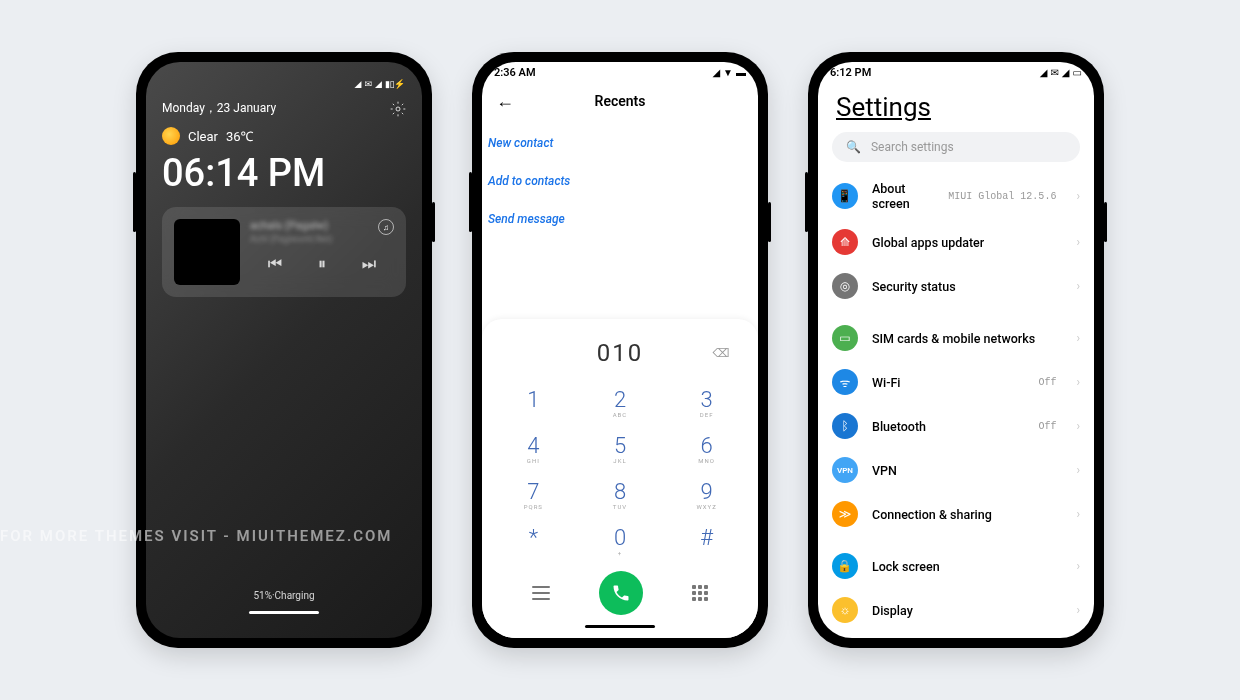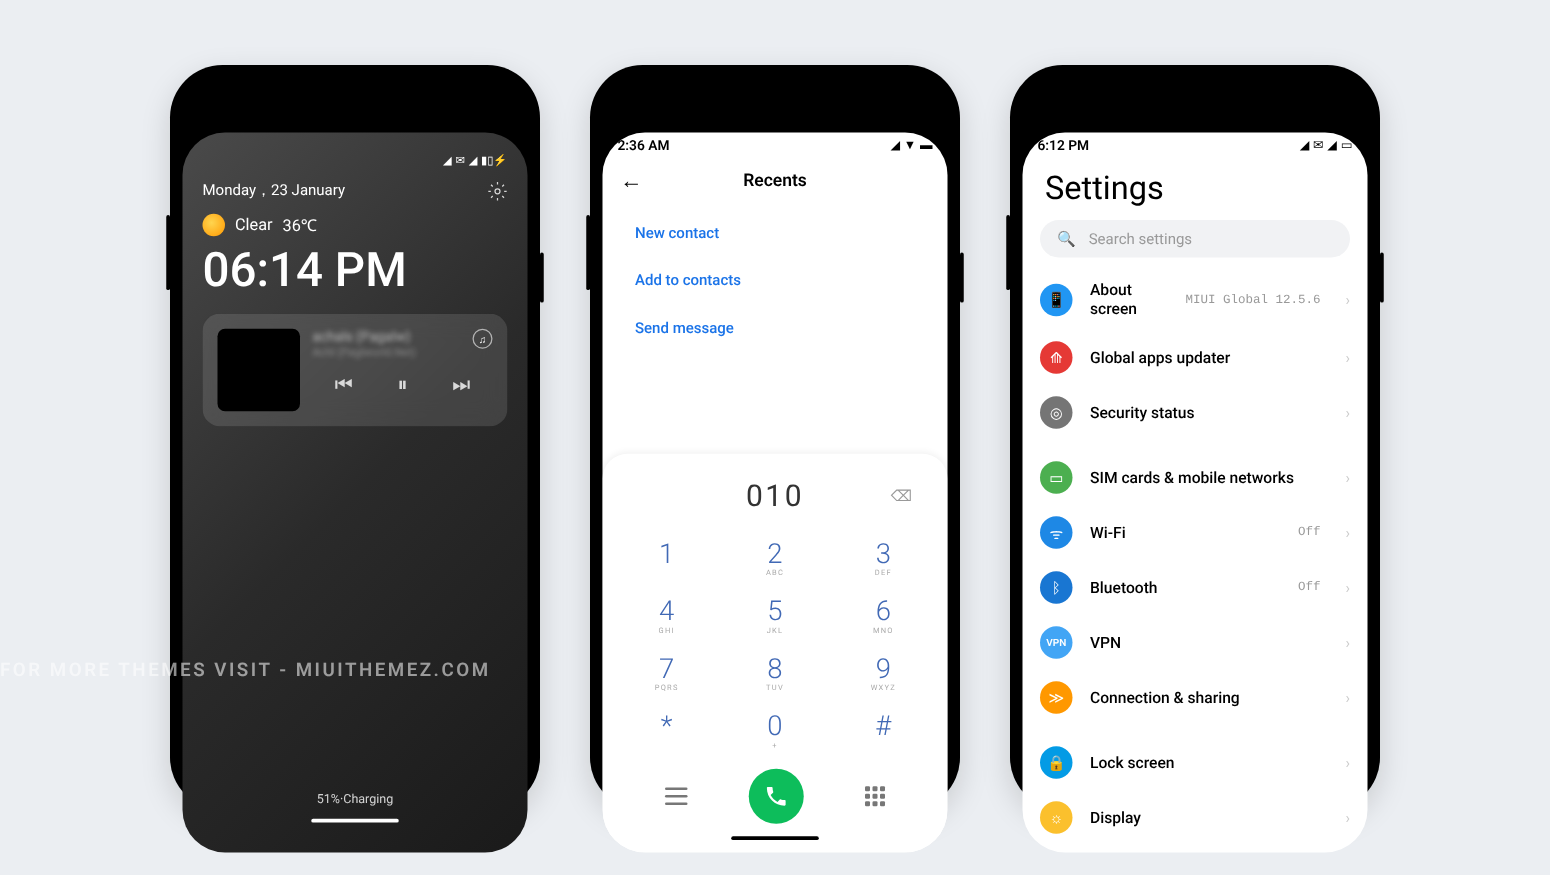--- a/index.html
+++ b/index.html
@@ -22,21 +22,20 @@
 }
 .phone::before { left: -3px; top: 120px; width: 3px; height: 60px; }
 .phone::after { right: -3px; top: 150px; width: 3px; height: 40px; }
 
 .screen {
   width: 100%;
   height: 100%;
   border-radius: 34px;
   overflow: hidden;
   position: relative;
-  margin-top: 44px;
 }
 
 
 .lockscreen {
   background: linear-gradient(135deg, #4a4a4a 0%, #2a2a2a 50%, #1a1a1a 100%);
   color: #fff;
   padding: 14px 16px;
   display: flex;
   flex-direction: column;
 }
@@ -75,21 +74,21 @@
 .ls-bottom { margin-top: auto; text-align: center; padding-bottom: 10px; }
 .charging { font-size: 10px; color: rgba(255,255,255,0.8); }
 .home-indicator { width: 70px; height: 3px; background: #fff; border-radius: 3px; margin: 10px auto 0; }
 
 
 .dialer { background: #fff; color: #000; display: flex; flex-direction: column; }
 .dialer .statusbar-left { color: #000; padding: 4px 12px 0; }
 .dialer-header { display: flex; align-items: center; padding: 12px 14px; position: relative; }
 .back-arrow { font-size: 18px; }
 .dialer-title { font-weight: 600; font-size: 14px; position: absolute; left: 50%; transform: translateX(-50%); }
-.dialer-links { padding: 0 20px; }
+.dialer-links { padding: 0 0; font-style: italic; }
 .link-item { color: #1a73e8; font-size: 12px; padding: 12px 6px; font-weight: 500; }
 
 .keypad-area { margin-top: auto; background: #fff; border-radius: 20px 20px 0 0; box-shadow: 0 -1px 6px rgba(0,0,0,0.06); padding: 14px 10px 8px; }
 .number-display { display: flex; justify-content: center; align-items: center; position: relative; padding: 6px 0 14px; }
 .typed-number { font-size: 24px; color: #333; letter-spacing: 2px; }
 .backspace { position: absolute; right: 16px; width: 22px; height: 16px; display: flex; align-items: center; justify-content: center; color: #999; font-size: 12px; }
 
 .keypad { display: grid; grid-template-columns: repeat(3, 1fr); gap: 4px; }
 .key { height: 42px; display: flex; flex-direction: column; align-items: center; justify-content: center; }
 .key-num { font-size: 22px; color: #4169b5; font-weight: 300; }
@@ -99,21 +98,21 @@
 .menu-icon { width: 18px; height: 14px; display: flex; flex-direction: column; justify-content: space-between; }
 .menu-line { height: 2px; background: #777; border-radius: 1px; }
 .call-btn { width: 44px; height: 44px; background: #0dbd5b; border-radius: 50%; display: flex; align-items: center; justify-content: center; color: #fff; font-size: 18px; }
 .grid-icon { width: 16px; height: 16px; display: grid; grid-template-columns: repeat(3, 1fr); gap: 2px; }
 .grid-dot { background: #777; border-radius: 1px; }
 .home-indicator-dark { width: 70px; height: 3px; background: #000; border-radius: 3px; margin: 4px auto 2px; }
 
 
 .settings { background: #fff; color: #000; padding: 0; overflow: hidden; }
 .settings .statusbar-left { color: #000; padding: 4px 12px 0; }
-.settings-title { font-size: 26px; font-weight: 400; padding: 14px 18px 10px; }
+.settings-title { font-size: 26px; font-weight: 400; padding: 14px 18px 10px; text-decoration: underline; }
 .search-box { margin: 0 14px 10px; background: #f1f2f4; border-radius: 20px; padding: 8px 14px; display: flex; align-items: center; gap: 10px; color: #999; font-size: 12px; }
 .search-glyph { font-size: 12px; }
 
 .settings-list { padding: 0 14px; }
 .setting-row { display: flex; align-items: center; padding: 9px 0; gap: 14px; }
 .si { width: 26px; height: 26px; border-radius: 50%; display: flex; align-items: center; justify-content: center; color: #fff; font-size: 12px; flex-shrink: 0; }
 .si-blue { background: #2196f3; }
 .si-red { background: #e53935; }
 .si-grey { background: #757575; }
 .si-green { background: #4caf50; }

